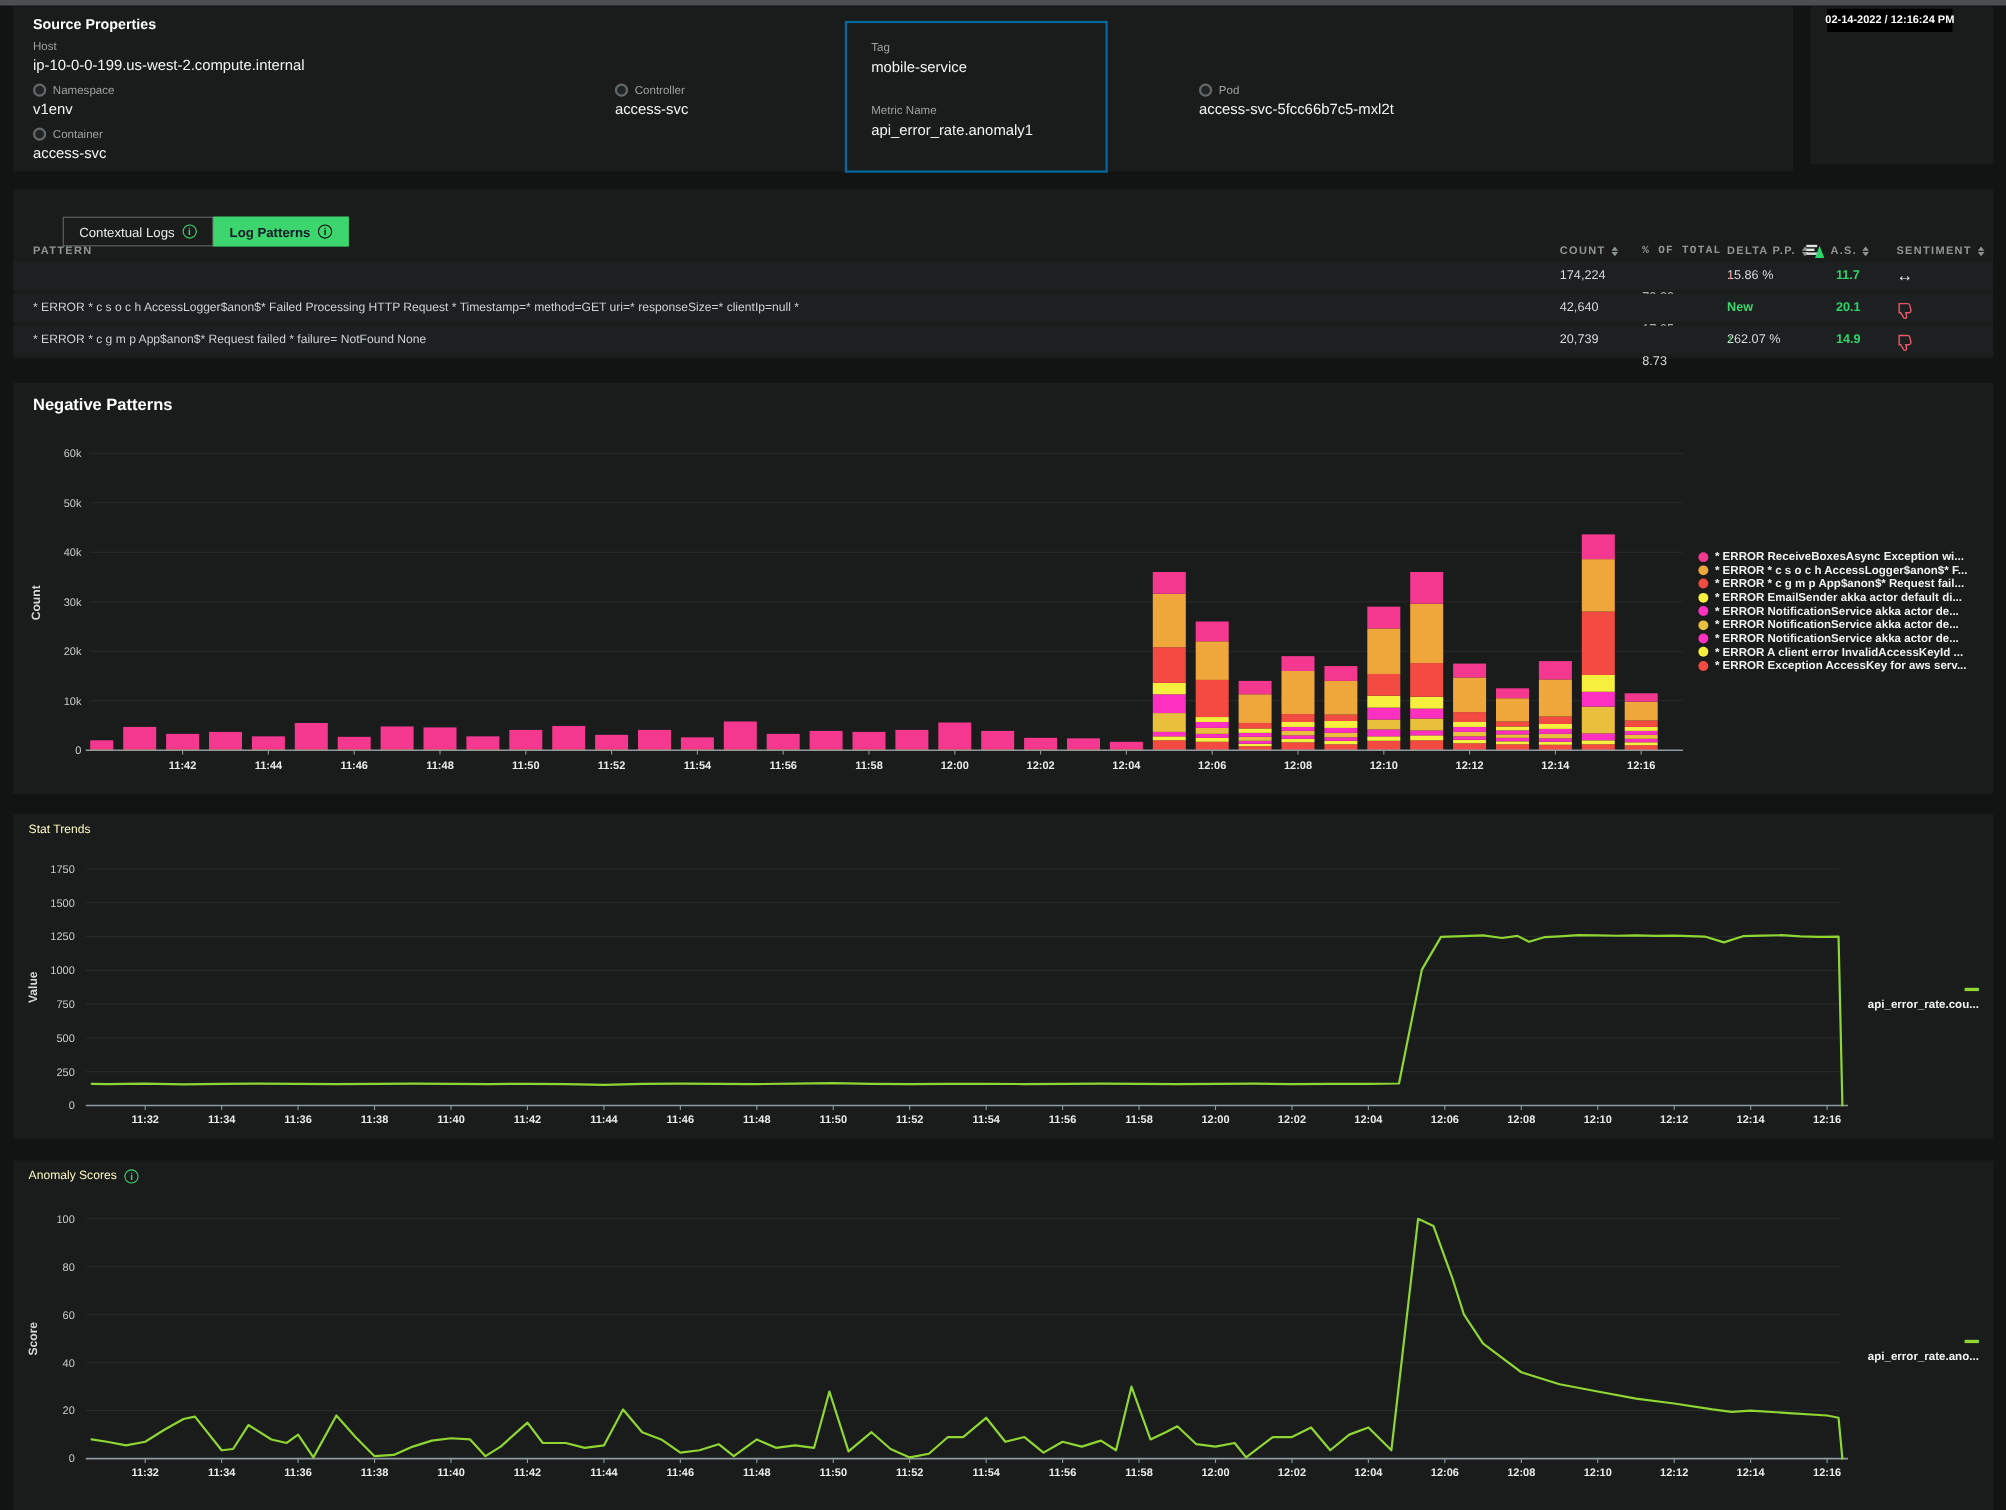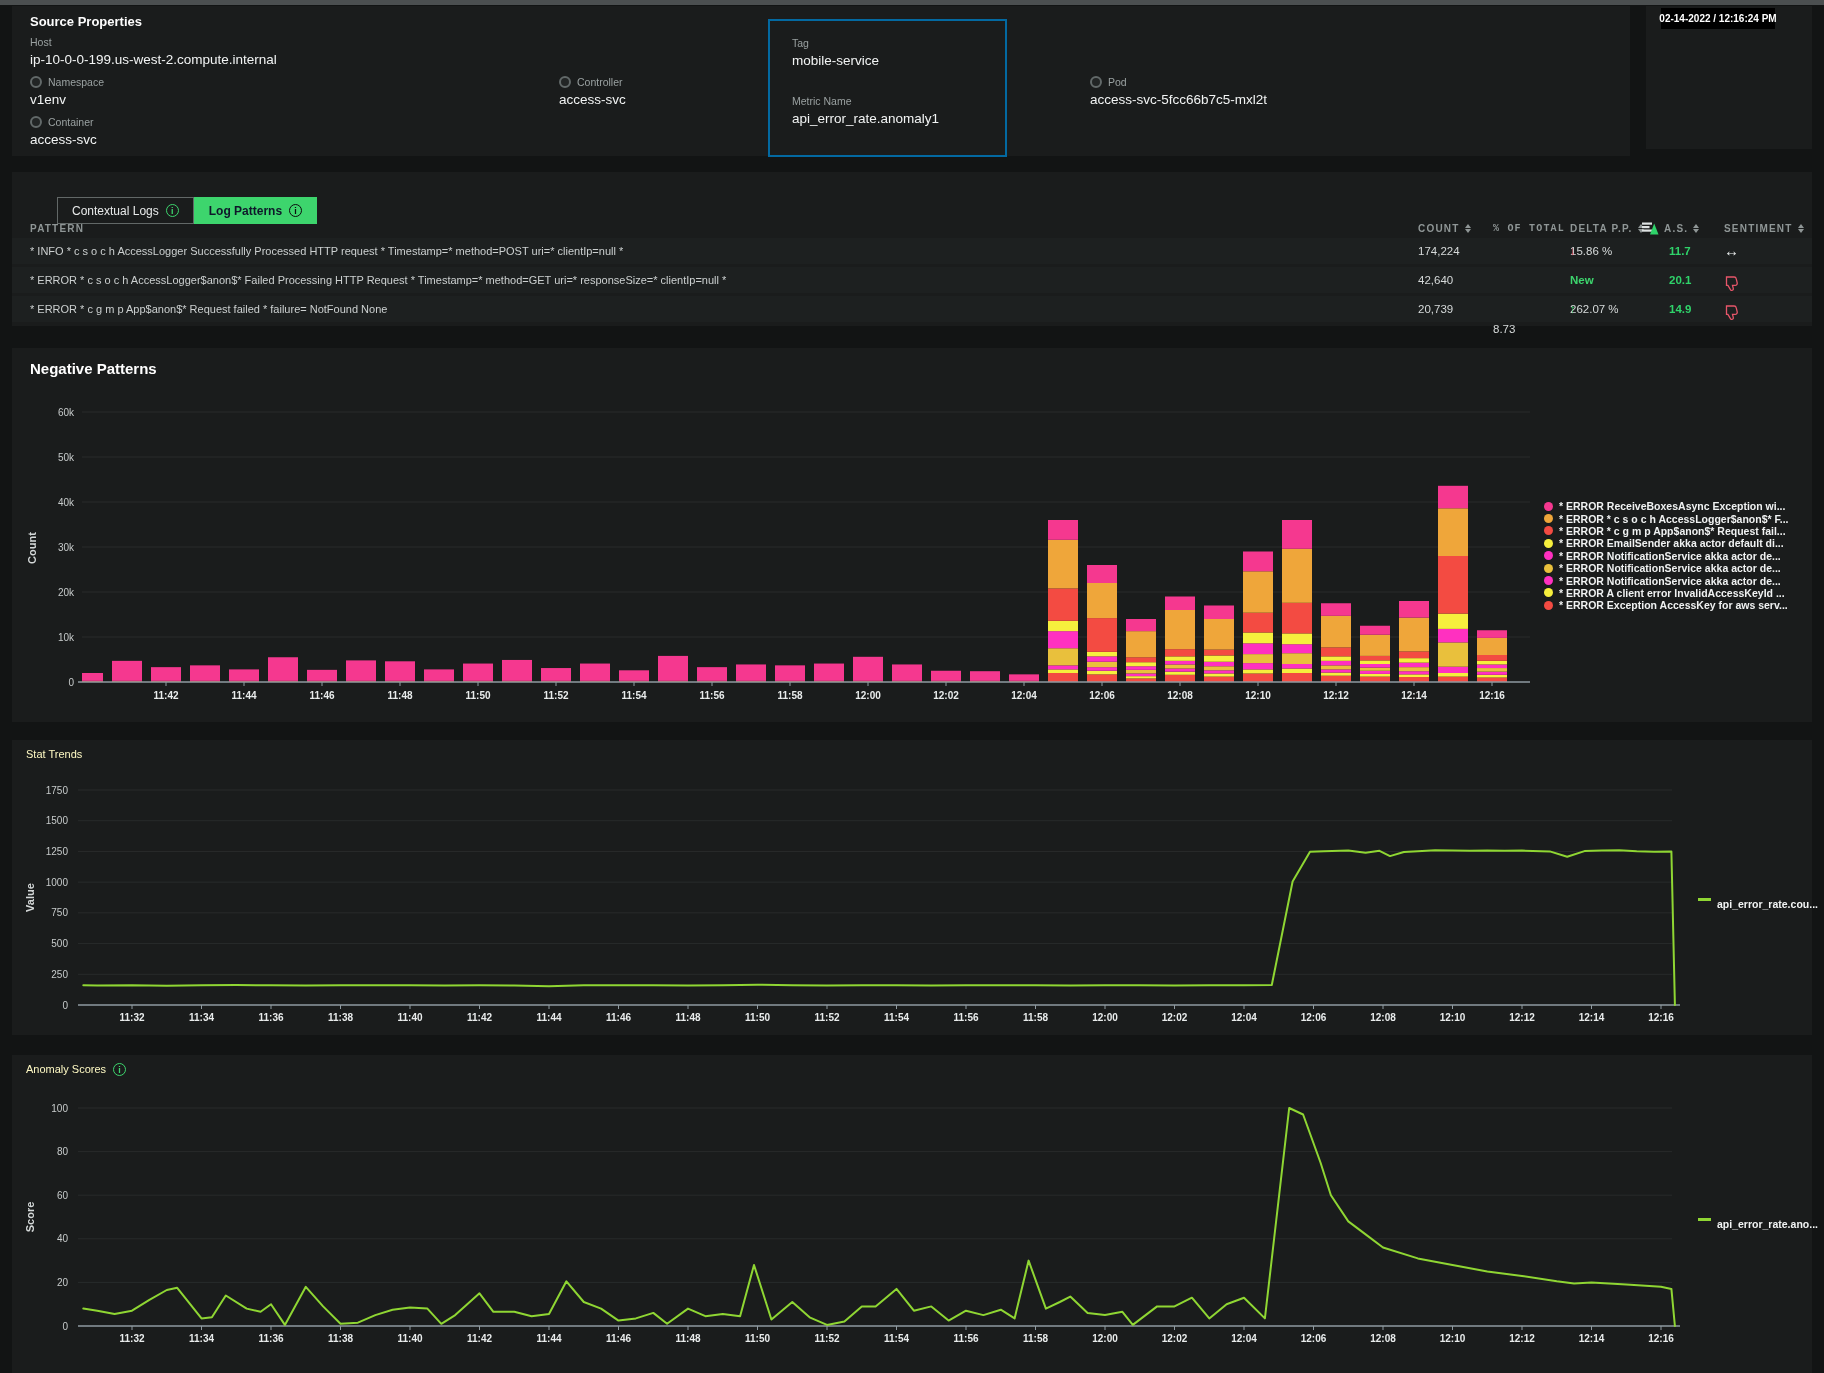--- a/index.html
+++ b/index.html
@@ -63,22 +63,22 @@
   #panel-stat{left:12px;top:740px;width:1800px;height:295px;}
   #panel-anom{left:12px;top:1055px;width:1800px;height:318px;}
   .chart-title-lg{position:absolute;left:18px;top:12px;font-size:15px;font-weight:bold;color:#fff;z-index:2;}
   .chart-title-sm{position:absolute;left:14px;top:8px;font-size:11px;color:#fef9c3;z-index:2;
                   display:flex;align-items:flex-start;gap:7px;}
   .chart-svg{position:absolute;left:0;top:0;}
   .bar-legend{position:absolute;left:1532px;top:152px;display:flex;flex-direction:column;z-index:2;}
   .leg-item{display:flex;align-items:center;gap:6px;height:12.4px;font-size:10.5px;
             font-weight:bold;color:#f0f2f2;white-space:nowrap;cursor:pointer;}
   .leg-dot{width:9px;height:9px;border-radius:50%;flex:none;}
-  .line-legend{position:absolute;display:flex;align-items:flex-start;gap:6px;z-index:2;
-               font-size:10.5px;font-weight:bold;color:#f2f4f4;white-space:nowrap;cursor:pointer;}
+  .line-legend{position:absolute;display:flex;align-items:flex-end;gap:6px;z-index:2;
+               font-size:10.5px;font-weight:bold;color:#f2f4f4;white-space:nowrap;cursor:pointer;flex-direction:column;}
   .leg-dash{width:13px;height:3px;flex:none;}
   #stat-legend{left:1686px;top:158px;}
   #anom-legend{left:1686px;top:163px;}
 </style>
 </head>
 <body>
 
 <div class="top-strip"></div>
 
 <div class="panel" id="panel-source">
@@ -181,21 +181,20 @@
         <span class="sort"></span>
       </span>
     <span class="th" style="left:1712px;">
       <span>SENTIMENT</span>
         <span class="sort"></span>
       </span>
   </div>
 
   <div id="pattern-rows">
       <div class="prow">
-        <span class="c-pattern">* INFO * c s o c h AccessLogger Successfully Processed HTTP request * Timestamp=* method=POST uri=* clientIp=null *</span>
         <span class="c-count">174,224</span>
         <span class="c-pct">73.33</span>
         <span class="c-delta"><span class="arr-down">↓</span>15.86 %</span>
         <span class="c-as">11.7</span>
         <span class="c-sent">
           <span class="sent-neutral">↔</span>
         </span>
       </div>
       <div class="prow">
         <span class="c-pattern">* ERROR * c s o c h AccessLogger$anon$* Failed Processing HTTP Request * Timestamp=* method=GET uri=* responseSize=* clientIp=null *</span>

